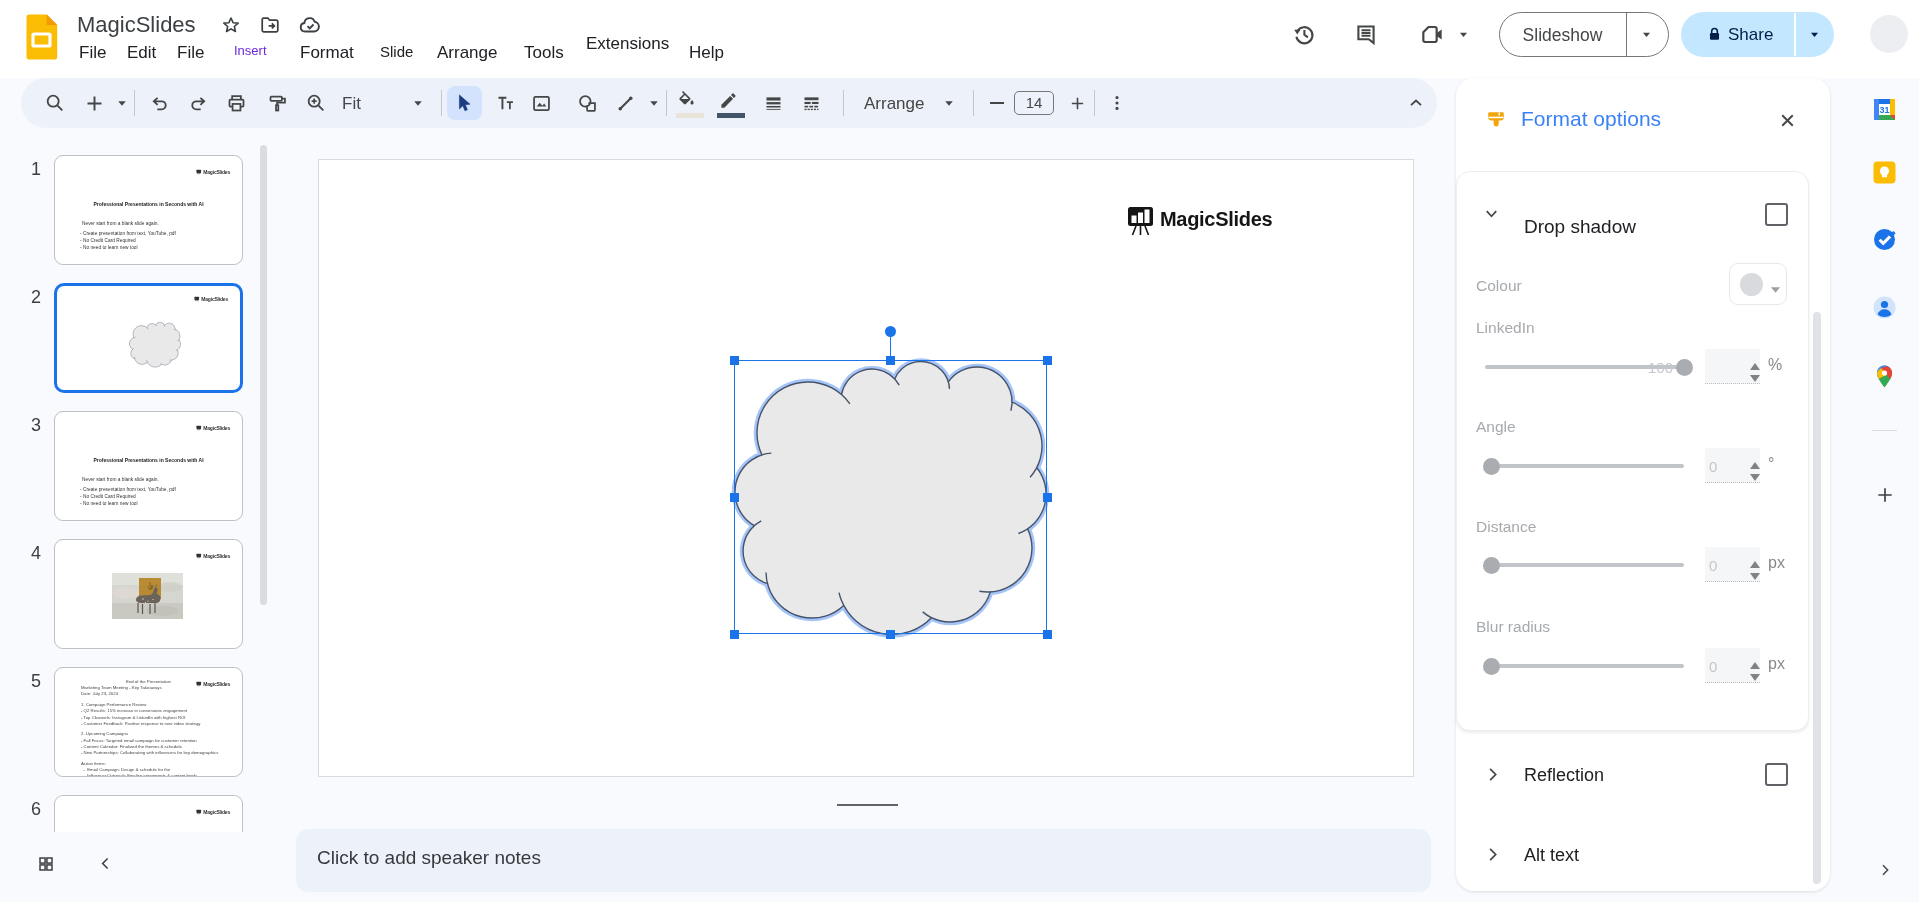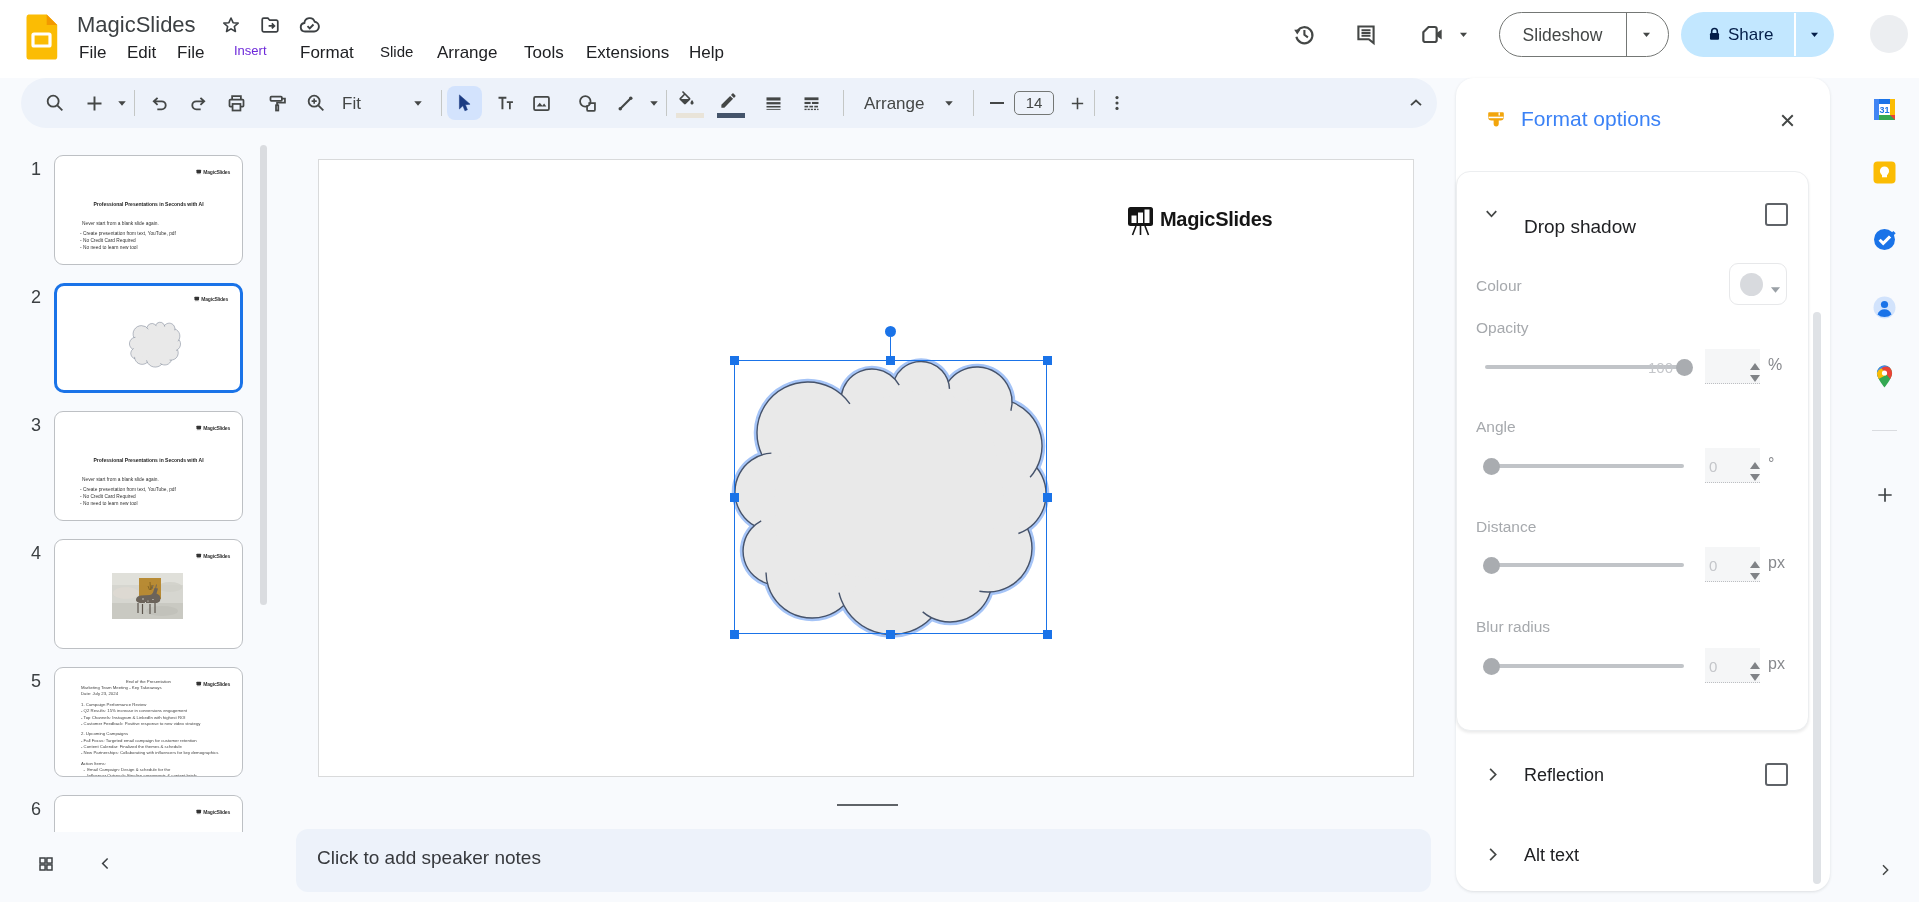--- a/index.html
+++ b/index.html
@@ -26,21 +26,21 @@
       <path d="M9.5 13.1l2.2 2.2 3.8-3.8" fill="none" stroke="#3c4043" stroke-width="1.9"></path>
     </svg></div>
 <div style="position:absolute;left:79px;top:43px;font-size:17px;color:#202124">File</div>
 <div style="position:absolute;left:127px;top:43px;font-size:17px;color:#202124">Edit</div>
 <div style="position:absolute;left:177px;top:43px;font-size:17px;color:#202124">File</div>
 <div style="position:absolute;left:234px;top:43px;font-size:13px;color:#6d28d9">Insert</div>
 <div style="position:absolute;left:300px;top:43px;font-size:17px;color:#202124">Format</div>
 <div style="position:absolute;left:380px;top:43px;font-size:15px;color:#202124">Slide</div>
 <div style="position:absolute;left:437px;top:43px;font-size:17px;color:#202124">Arrange</div>
 <div style="position:absolute;left:524px;top:43px;font-size:17px;color:#202124">Tools</div>
-<div style="position:absolute;left:586px;top:43px;font-size:17px;color:#202124">Extensions</div>
+<div style="position:absolute;left:586px;top:34px;font-size:17px;color:#202124">Extensions</div>
 <div style="position:absolute;left:689px;top:43px;font-size:17px;color:#202124">Help</div>
 <div style="position:absolute;left:1292px;top:22px"><svg width="24" height="24" viewBox="0 0 24 24" style="">
       <path d="M5.4 9.1 A8.1 8.1 0 1 1 4.4 14.8" fill="none" stroke="#444746" stroke-width="2.1"></path>
       <path d="M2.2 7.8 L8.6 7.4 L5.3 12.6 Z" fill="#444746"></path>
       <path d="M12.4 8v4.8l3.5 2.5" fill="none" stroke="#444746" stroke-width="2.1"></path>
     </svg></div>
 <div style="position:absolute;left:1354px;top:22px"><svg width="24" height="24" viewBox="0 0 24 24" style="">
       <path d="M4.4 4.5h15.2v16.6l-4.8-3.9H4.4z" fill="none" stroke="#444746" stroke-width="2.1"></path>
       <path d="M7.5 8.3h9M7.5 11h9M7.5 13.7h9" stroke="#444746" stroke-width="1.9"></path>
     </svg></div>
@@ -393,21 +393,21 @@
       <path d="M6 9 L12 15.5 L18 9" fill="none" stroke="#444746" stroke-width="2.2"></path>
     </svg></div>
 <div style="position:absolute;left:1524px;top:216px;font-size:19px;color:#202124">Drop shadow</div>
 <div style="position:absolute;left:1765px;top:203px;width:23px;height:23px;border:2.2px solid #5f6368;border-radius:3px;box-sizing:border-box"></div>
 <div style="position:absolute;left:1476px;top:277px;font-size:15.5px;color:#a6a9ad">Colour</div>
 <div style="position:absolute;left:1729px;top:263px;width:58px;height:42px;border:1.5px solid #e7e8ea;border-radius:9px;box-sizing:border-box"></div>
 <div style="position:absolute;left:1740px;top:273px;width:23px;height:23px;border-radius:50%;background:#d8dade"></div>
 <div style="position:absolute;left:1770px;top:280px"><svg width="11" height="8" viewBox="0 0 12 8">
       <path d="M1 1h10l-5 6z" fill="#9aa0a6"></path>
     </svg></div>
-<div style="position:absolute;left:1476px;top:319px;font-size:15.5px;color:#a6a9ad">Opacity</div>
+<div style="position:absolute;left:1476px;top:319px;font-size:15.5px;color:#a6a9ad">LinkedIn</div>
 <div style="position:absolute;left:1485px;top:365.3px;width:199px;height:3.4px;border-radius:2px;background:#c1c4c8"></div>
 <div style="position:absolute;left:1675.5px;top:358.5px;width:17px;height:17px;border-radius:50%;background:#a9acb0"></div>
 <div style="position:absolute;left:1705px;top:349px;width:55px;height:35px;background:#f5f6f7;border-bottom:1px dotted #bcbec2;box-sizing:border-box"></div>
 <div style="position:absolute;left:1648px;top:359px;font-size:15px;color:#c4c6ca">100</div>
 <div style="position:absolute;left:1749px;top:357px"><svg width="12" height="8" viewBox="0 0 12 8">
       <path d="M6 0 L11 7 H1Z" fill="#7f8286"></path>
     </svg></div>
 <div style="position:absolute;left:1749px;top:368px"><svg width="12" height="8" viewBox="0 0 12 8">
       <path d="M6 8 L11 1 H1Z" fill="#7f8286"></path>
     </svg></div>

